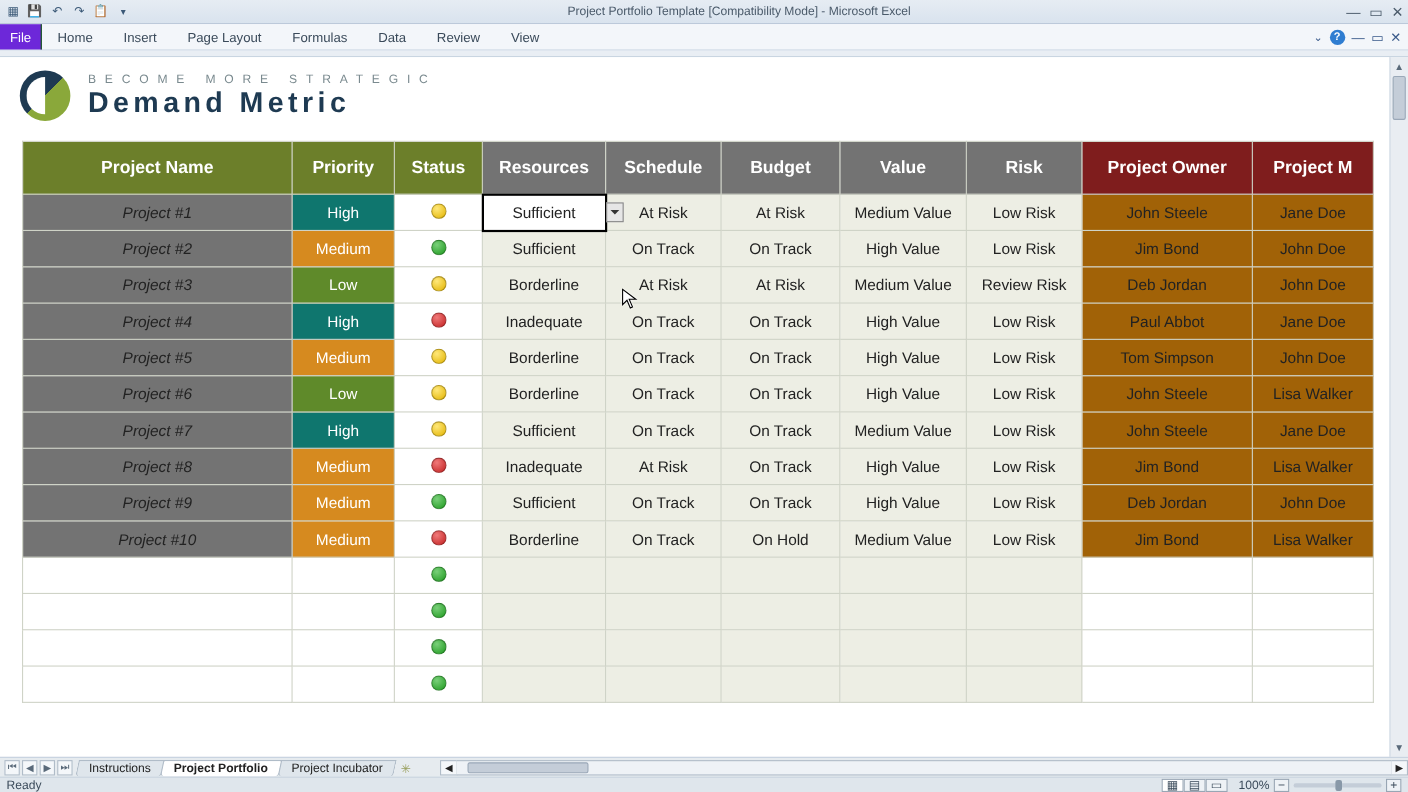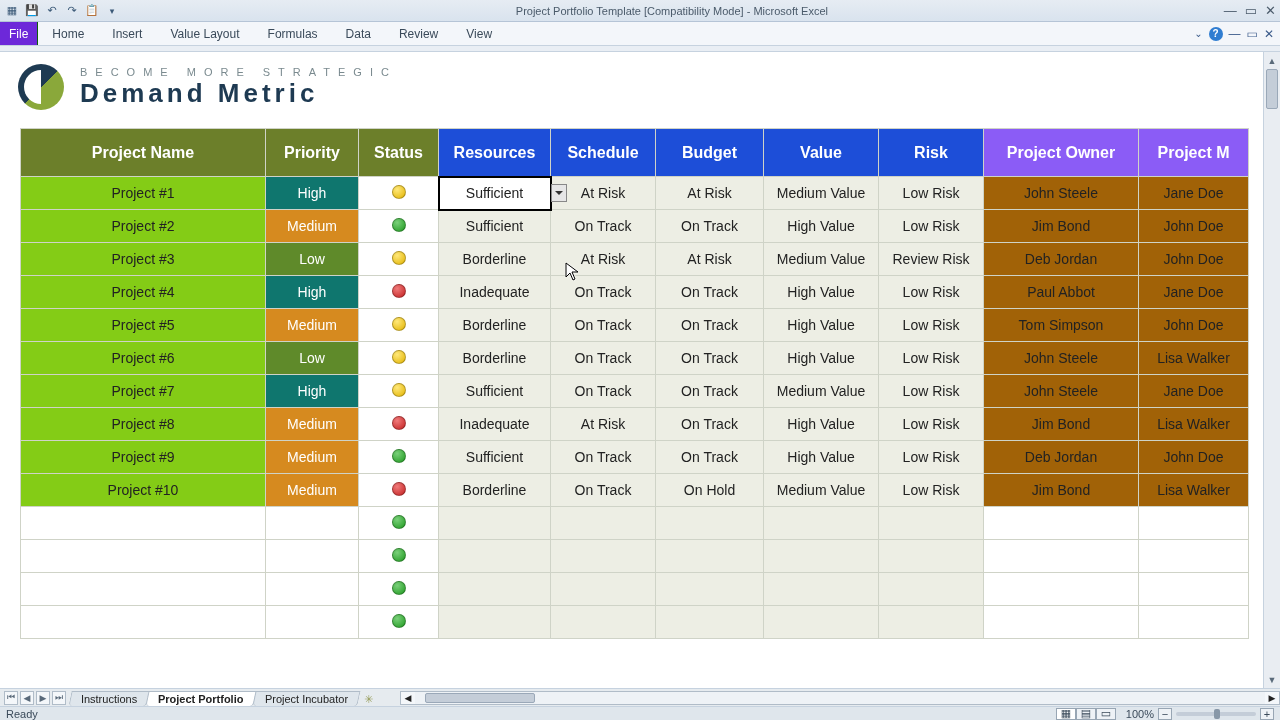--- a/index.html
+++ b/index.html
@@ -114,23 +114,23 @@
   .col-priority{width:93px;}
   .col-status{width:80px;}
   .col-res{width:112px;}
   .col-sched{width:105px;}
   .col-budget{width:108px;}
   .col-value{width:115px;}
   .col-risk{width:105px;}
   .col-owner{width:155px;}
   .col-mgr{width:110px;}
   th.grp-green{background:#6c7f2a;}
-  th.grp-navy{background:#1d4ed8;}
-  th.grp-brown{background:#8b5cf6;}
-  td.name-cell{text-align:left;padding-left:10px;background:#84cc16;}
+  th.grp-navy{background:#737373;}
+  th.grp-brown{background:#7f1d1d;}
+  td.name-cell{text-align:left;padding-left:10px;background:#737373;font-style:italic;}
   td.prio-cell{color:#fff;font-weight:500;}
   .prio-High{background:#0f766e;}
   .prio-Medium{background:#d68a1f;}
   .prio-Low{background:#5f8a2a;}
   td.status-cell{background:#fff;}
   .dot{width:14px;height:14px;border-radius:50%;display:inline-block;border:1px solid rgba(0,0,0,.25);}
   .dot-yellow{background:radial-gradient(circle at 35% 30%, #ffe87a, #e2b300);}
   .dot-green{background:radial-gradient(circle at 35% 30%, #7ad07a, #1f9a1f);}
   .dot-red{background:radial-gradient(circle at 35% 30%, #f07a7a, #c22020);}
   td.shade{background:#edeee4;}
@@ -219,21 +219,21 @@
   <div class="file-tab">
       <span>File</span>
     </div>
   <div class="tab">
       <span>Home</span>
     </div>
   <div class="tab">
       <span>Insert</span>
     </div>
   <div class="tab">
-      <span>Value Layout</span>
+      <span>Page Layout</span>
     </div>
   <div class="tab">
       <span>Formulas</span>
     </div>
   <div class="tab">
       <span>Data</span>
     </div>
   <div class="tab">
       <span>Review</span>
     </div>

